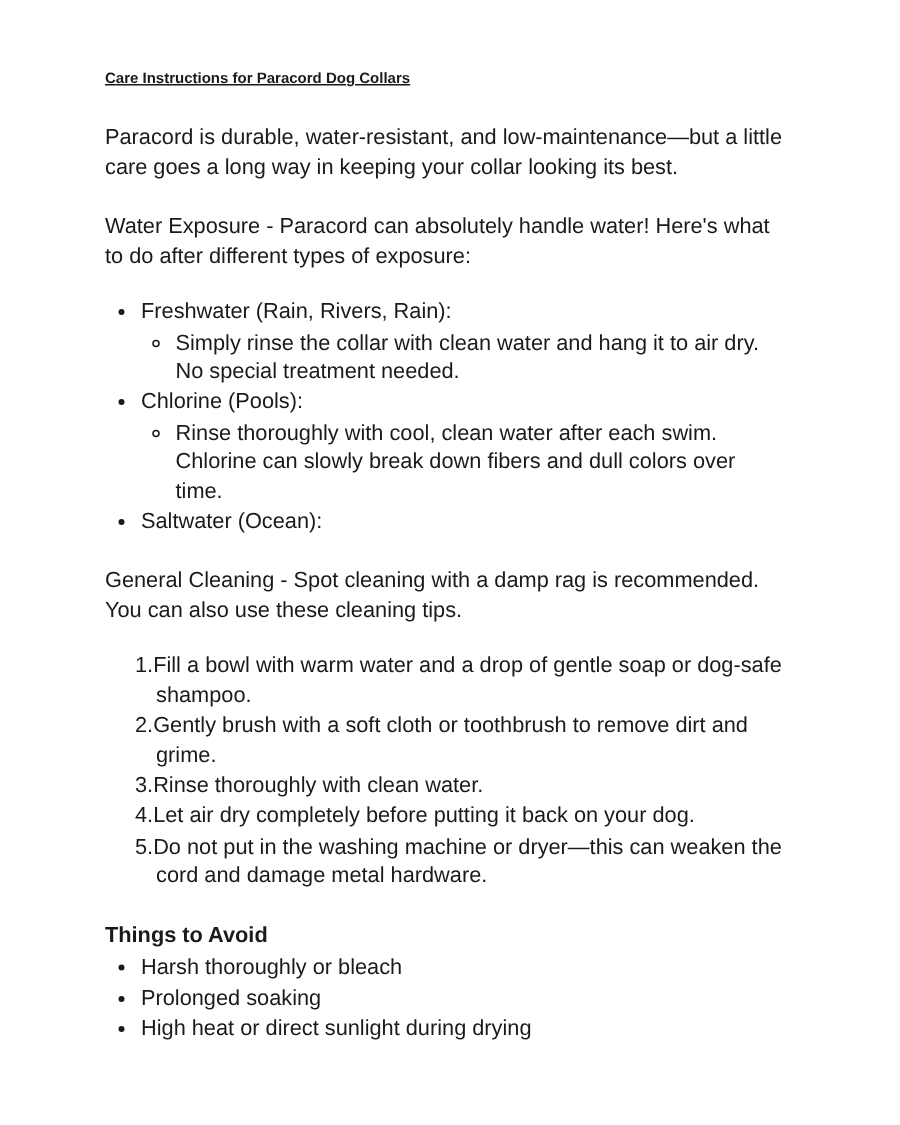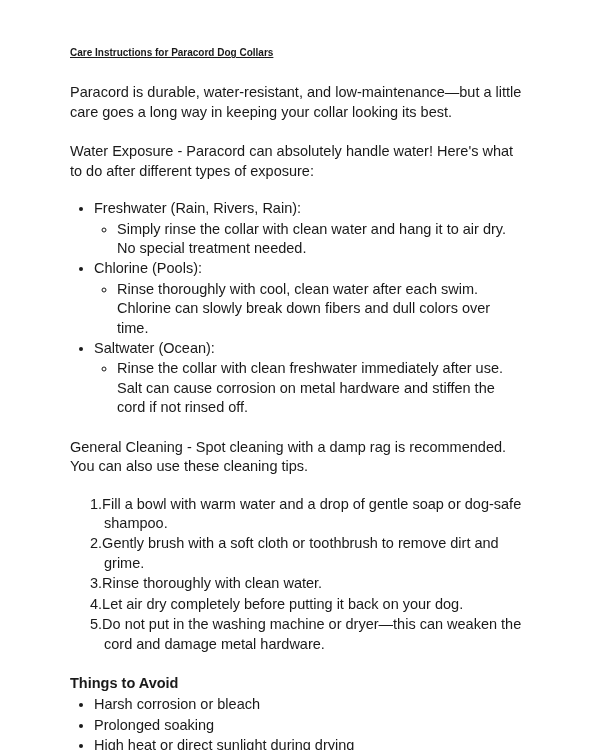--- a/index.html
+++ b/index.html
@@ -101,40 +101,37 @@
       </ul>
     </li>
     <li>
       <span>Chlorine (Pools):</span>
       <ul class="nested-list">
         <li>Rinse thoroughly with cool, clean water after each swim. Chlorine can slowly break down fibers and dull colors over time.</li>
       </ul>
     </li>
     <li>
       <span>Saltwater (Ocean):</span>
-      <ul class="nested-list">
-        <li>Rinse the collar with clean freshwater immediately after use. Salt can cause corrosion on metal hardware and stiffen the cord if not rinsed off.</li>
-      </ul>
     </li>
   </ul>
 
   <p class="section-lead">
     <strong>General Cleaning</strong><span> - Spot cleaning with a damp rag is recommended. You can also use these cleaning tips.</span>
   </p>
 
   <ol class="steps">
     <li>Fill a bowl with warm water and a drop of gentle soap or dog-safe shampoo.</li>
     <li>Gently brush with a soft cloth or toothbrush to remove dirt and grime.</li>
     <li>Rinse thoroughly with clean water.</li>
     <li>Let air dry completely before putting it back on your dog.</li>
     <li>Do not put in the washing machine or dryer—this can weaken the cord and damage metal hardware.</li>
   </ol>
 
   <p class="avoid-heading">Things to Avoid</p>
 
   <ul class="avoid-list">
-    <li>Harsh corrosion or bleach</li>
+    <li>Harsh thoroughly or bleach</li>
     <li>Prolonged soaking</li>
     <li>High heat or direct sunlight during drying</li>
 
   </ul>
 
 </div>
 
 </body></html>

